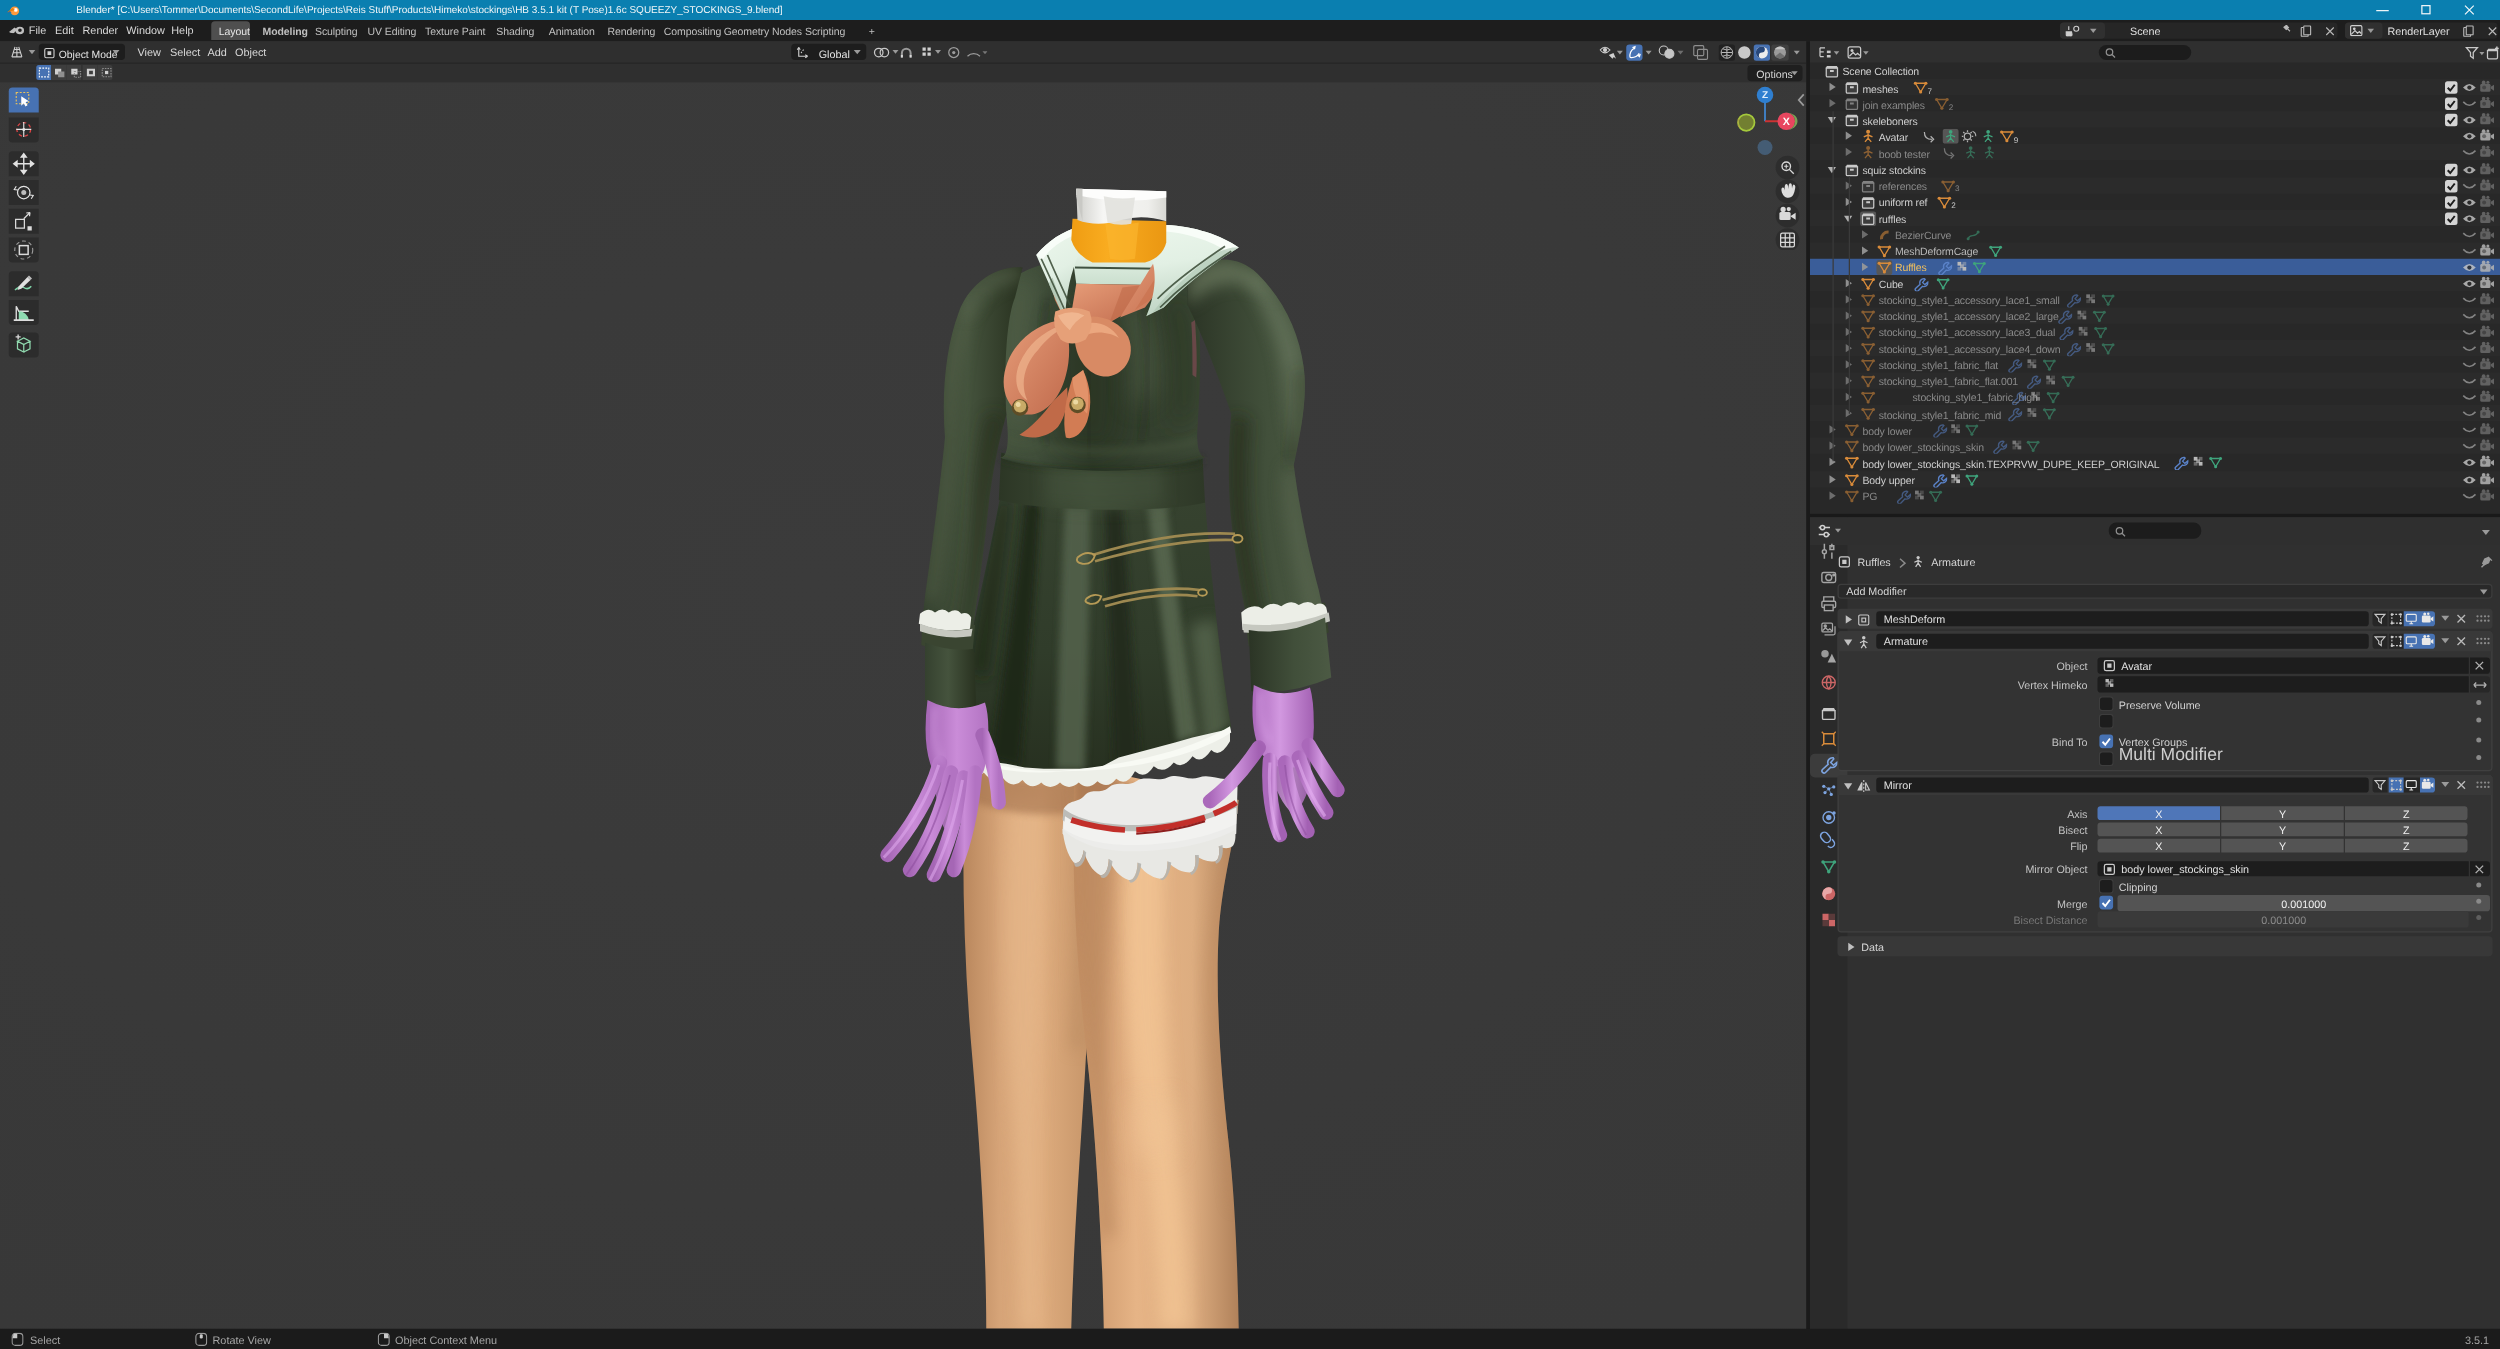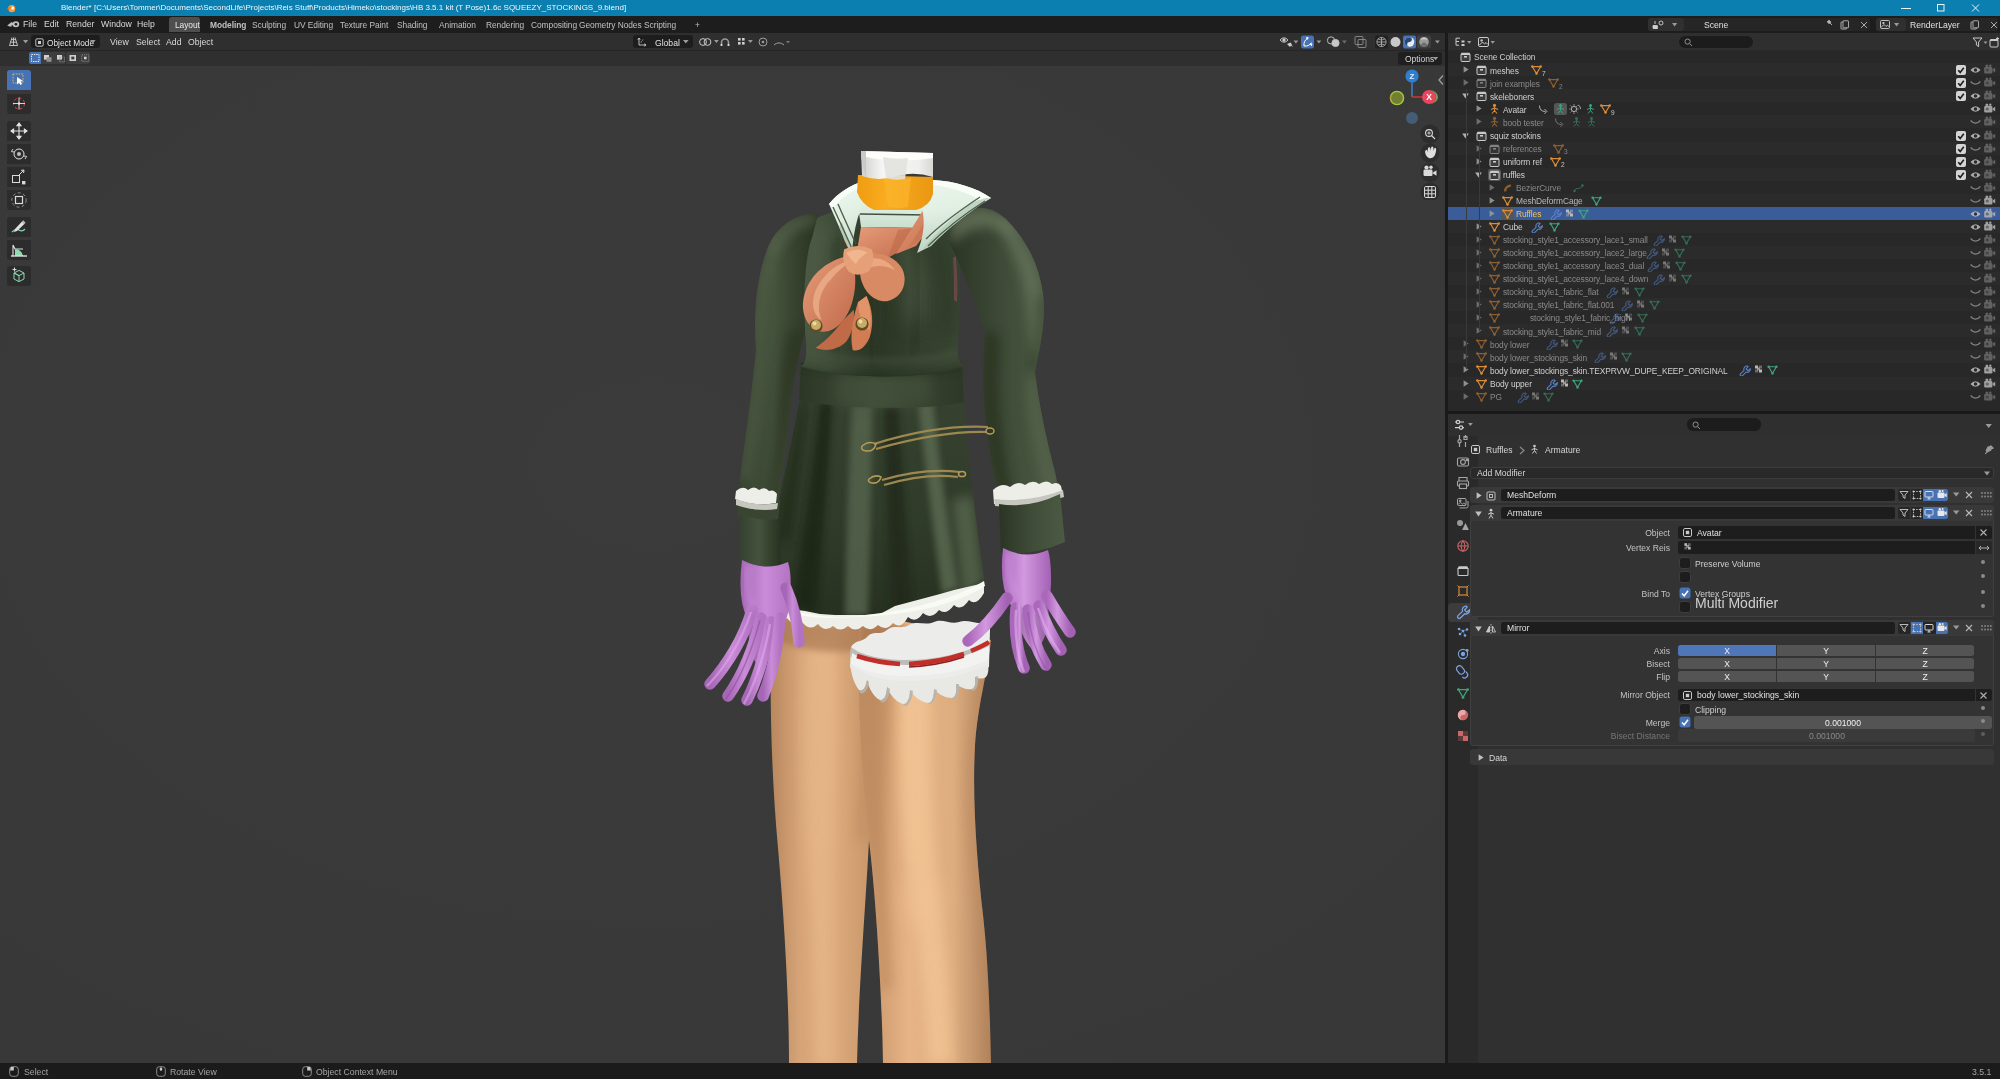--- a/index.html
+++ b/index.html
@@ -1957,21 +1957,21 @@
 <div class="abs" style="left:1678px;top:526px;width:297px;height:12.5px;background:#1d1d1d;border-radius:2.5px 0 0 2.5px;"></div>
 <div class="abs" style="left:1976px;top:526px;width:16px;height:12.5px;background:#1d1d1d;border-radius:0 2.5px 2.5px 0;"></div>
 <svg class="abs" style="left:1682px;top:527px" width="11" height="11" viewBox="0 0 11 11">
       <rect x="1.5" y="1.5" width="8" height="8" rx="1.4" fill="none" stroke="#c9c9c9" stroke-width="1"></rect>
       <rect x="3.8" y="3.8" width="3.4" height="3.4" fill="#c9c9c9"></rect>
     </svg>
 <div class="t" style="left:1697px;top:528.5px;font-size:8.6px;color:#e0e0e0;">Avatar</div>
 <svg class="abs" style="left:1979px;top:528px" width="9" height="9" viewBox="0 0 9 9">
       <path d="M1.5,1.5 l6,6 M7.5,1.5 l-6,6" stroke="#b0b0b0" stroke-width="1.1"></path>
     </svg>
-<div class="t" style="left:1670px;top:543.5px;font-size:8.6px;color:#c3c3c3;transform:translateX(-100%);">Vertex Reis</div>
+<div class="t" style="left:1670px;top:543.5px;font-size:8.6px;color:#c3c3c3;transform:translateX(-100%);">Vertex Himeko</div>
 <div class="abs" style="left:1678px;top:541px;width:297px;height:12.5px;background:#1d1d1d;border-radius:2.5px 0 0 2.5px;"></div>
 <div class="abs" style="left:1976px;top:541px;width:16px;height:12.5px;background:#282828;border-radius:0 2.5px 2.5px 0;"></div>
 <svg class="abs" style="left:1682px;top:541.7px" width="11" height="11" viewBox="0 0 11 11">
       <g fill="#b9b9b9">
         <rect x="2.4" y="1.2" width="2.7" height="2.7"></rect>
         <rect x="6" y="1.2" width="2.7" height="2.7" opacity="0.45"></rect>
         <rect x="2.4" y="4.8" width="2.7" height="2.7" opacity="0.45"></rect>
         <rect x="6" y="4.8" width="2.7" height="2.7"></rect>
         <rect x="4.2" y="3" width="2.7" height="2.7" opacity="0.7"></rect>
       </g>

